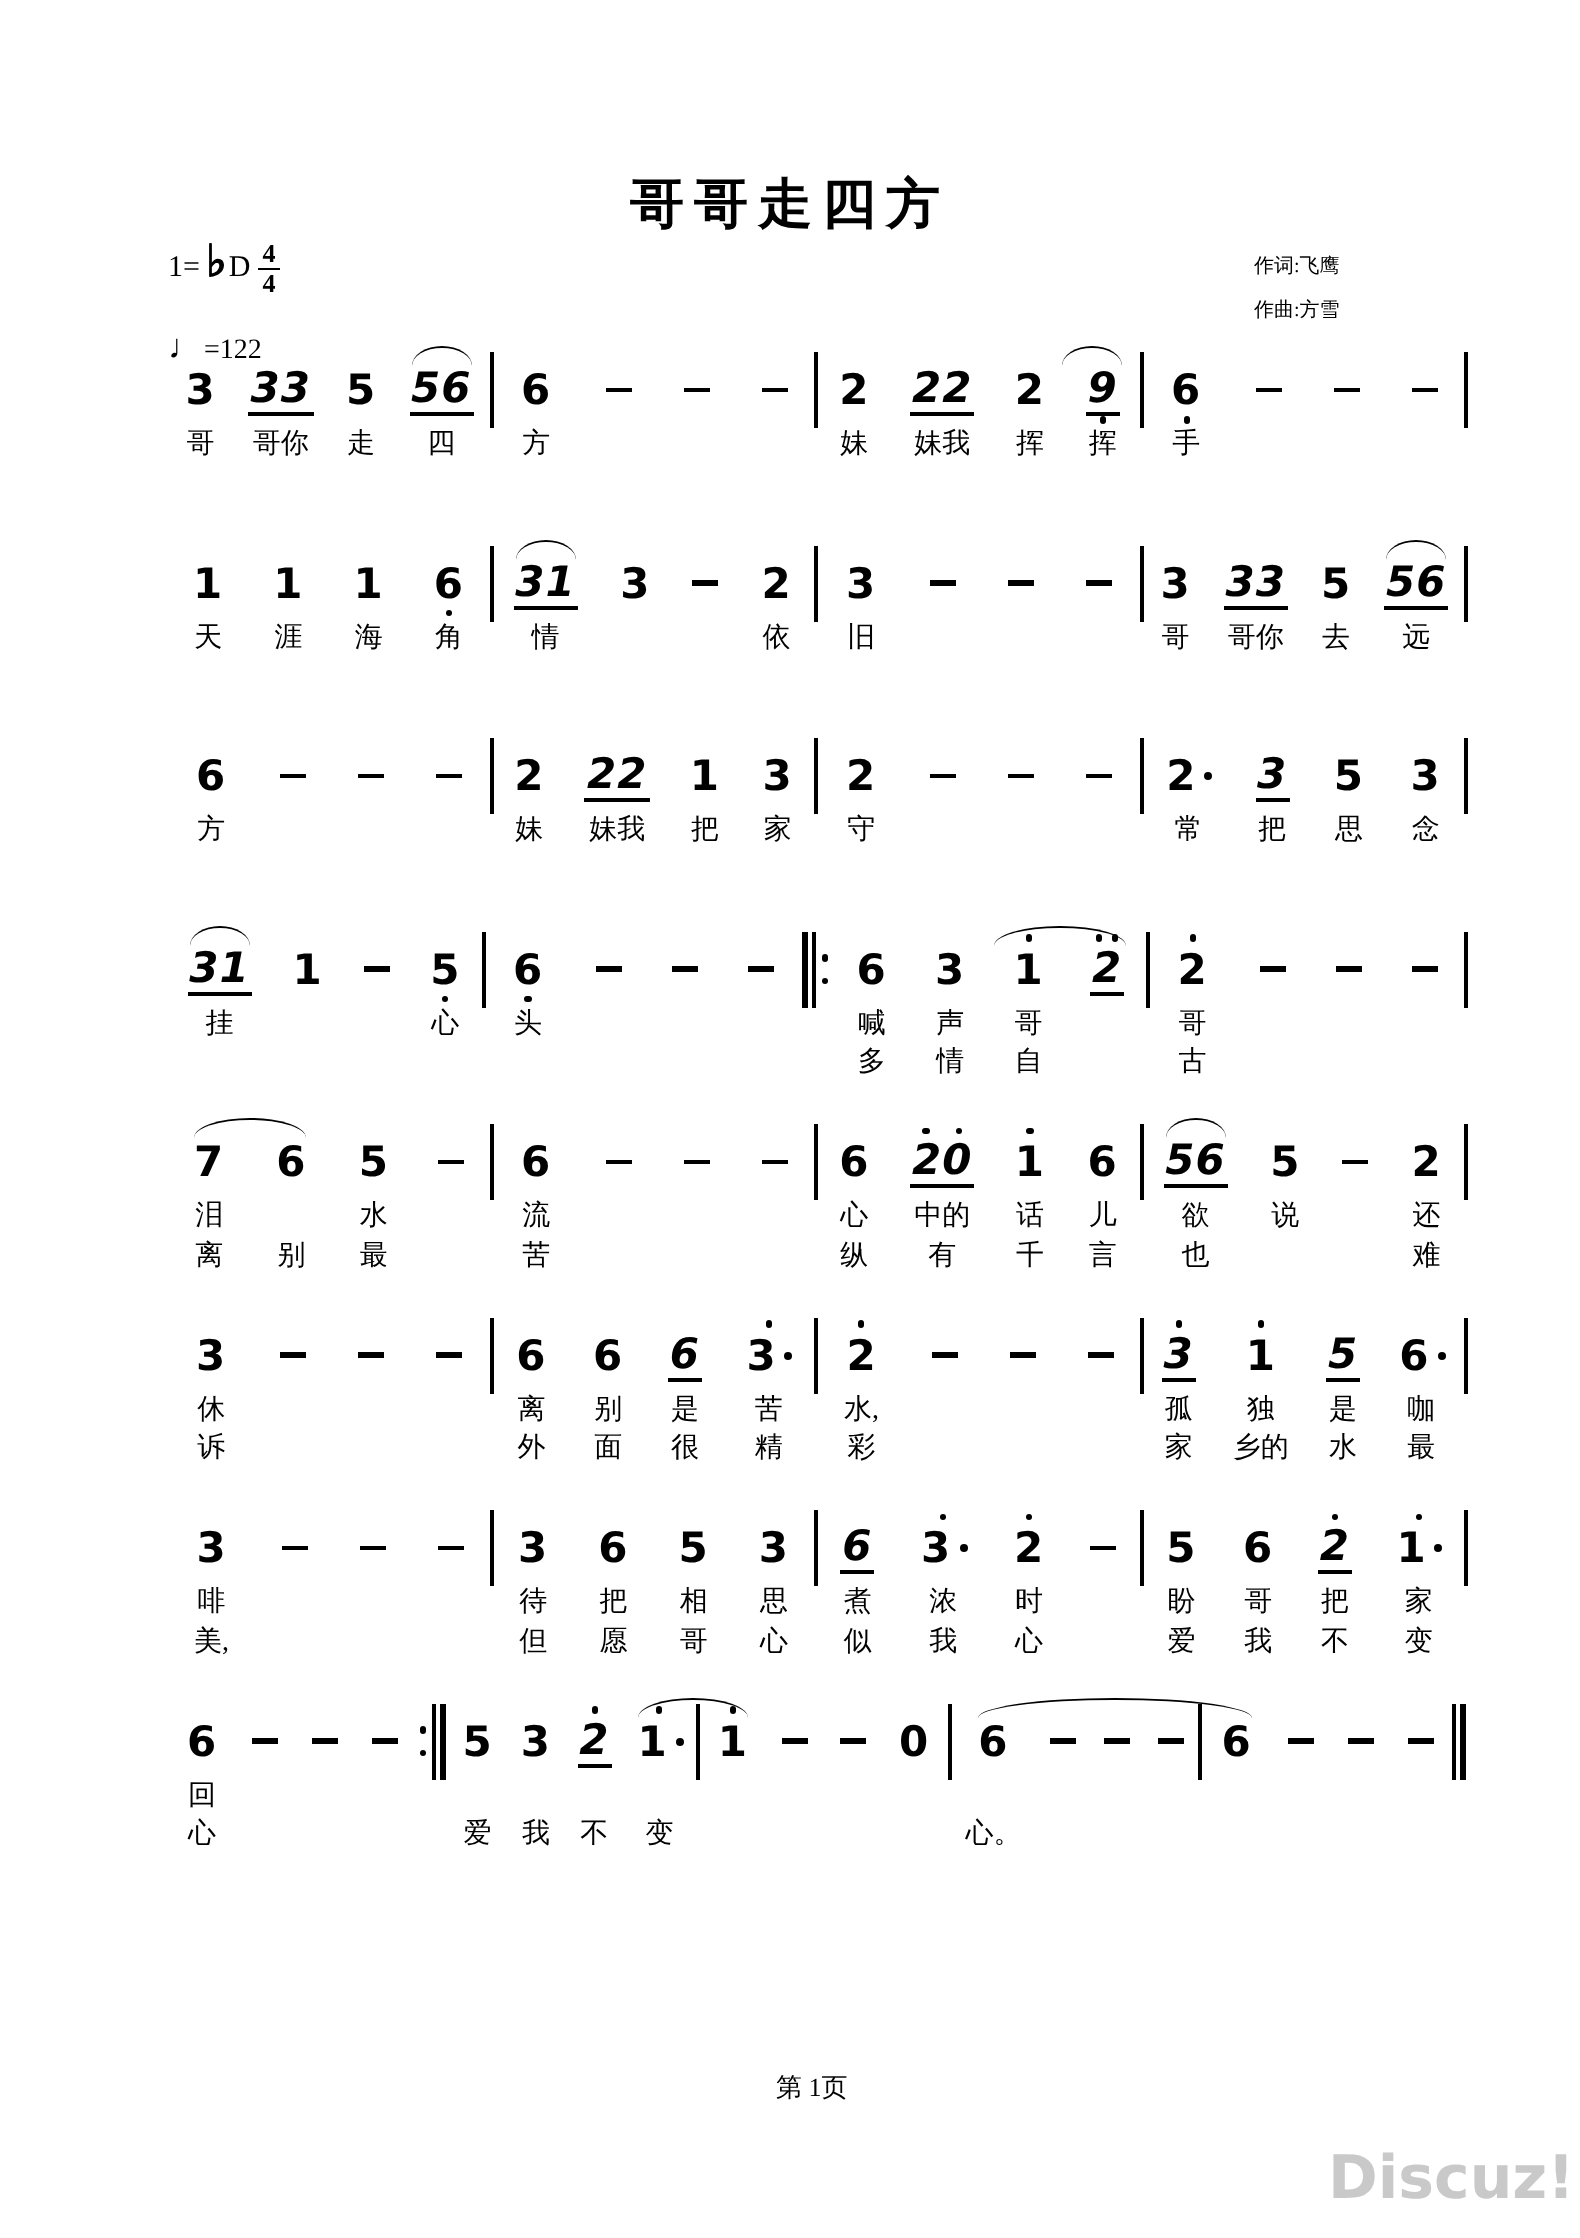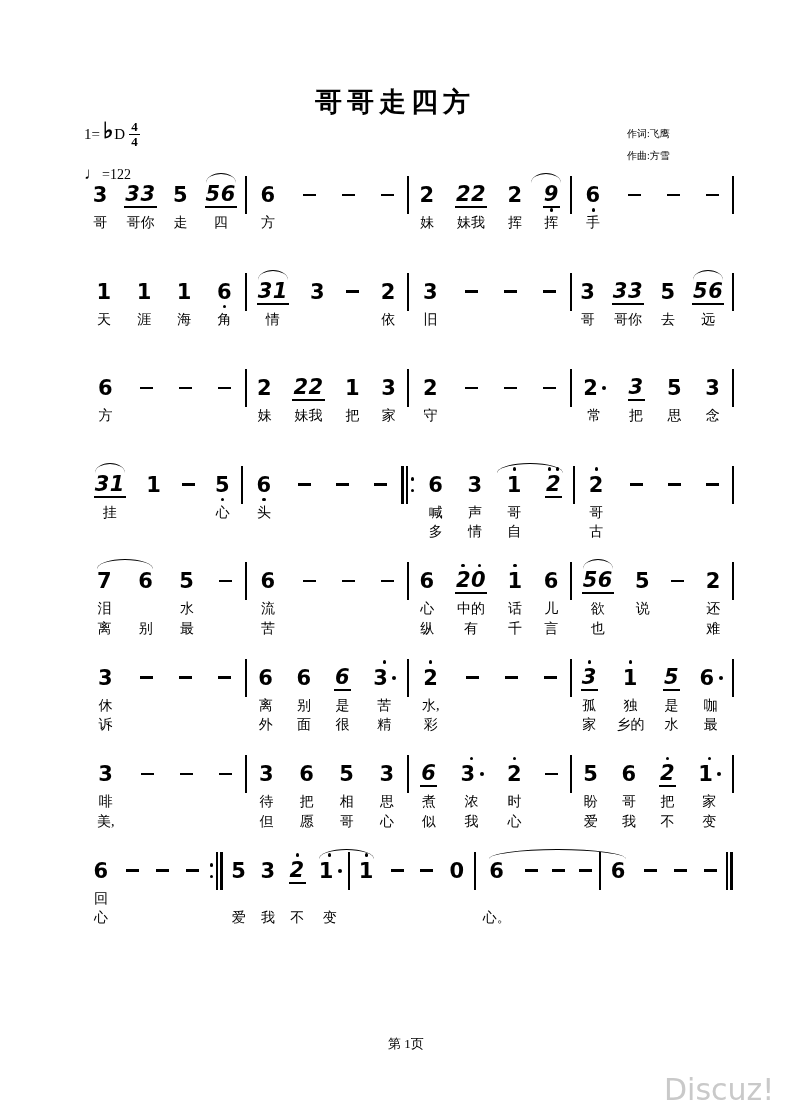--- a/index.html
+++ b/index.html
@@ -36,21 +36,21 @@
   .bar{width:2px;height:38px;background:#000;}
   .bargroup{display:flex;align-items:flex-start;}
   .bargroup .bar{margin:0 1px;}
   .bar.thick{width:3px;}
   .rdots{display:flex;flex-direction:column;justify-content:center;gap:8px;height:38px;margin:0 2px;}
   .rdots .odot{width:3.5px;height:3.5px;}
   .arc{position:absolute;height:9px;border-top:1.6px solid #000;
        border-radius:50% 50% 0 0 / 100% 100% 0 0;pointer-events:none;}
   .footer-page{position:absolute;left:388px;top:1035px;font-size:13px;}
   .footer-gen{position:absolute;left:462px;top:1035px;font-size:13px;}
-  .watermark{position:absolute;left:664px;top:1072px;font-size:30px;font-weight:400;
+  .watermark{position:absolute;left:664px;top:1072px;font-size:30px;font-weight:700;
              font-family:"DejaVu Sans",sans-serif;text-align:center;}
 </style>
 </head>
 <body>
 
 <div class="page">
   <div class="title">哥哥走四方</div>
 
   <div class="meta-left">
     <div class="keysig">

